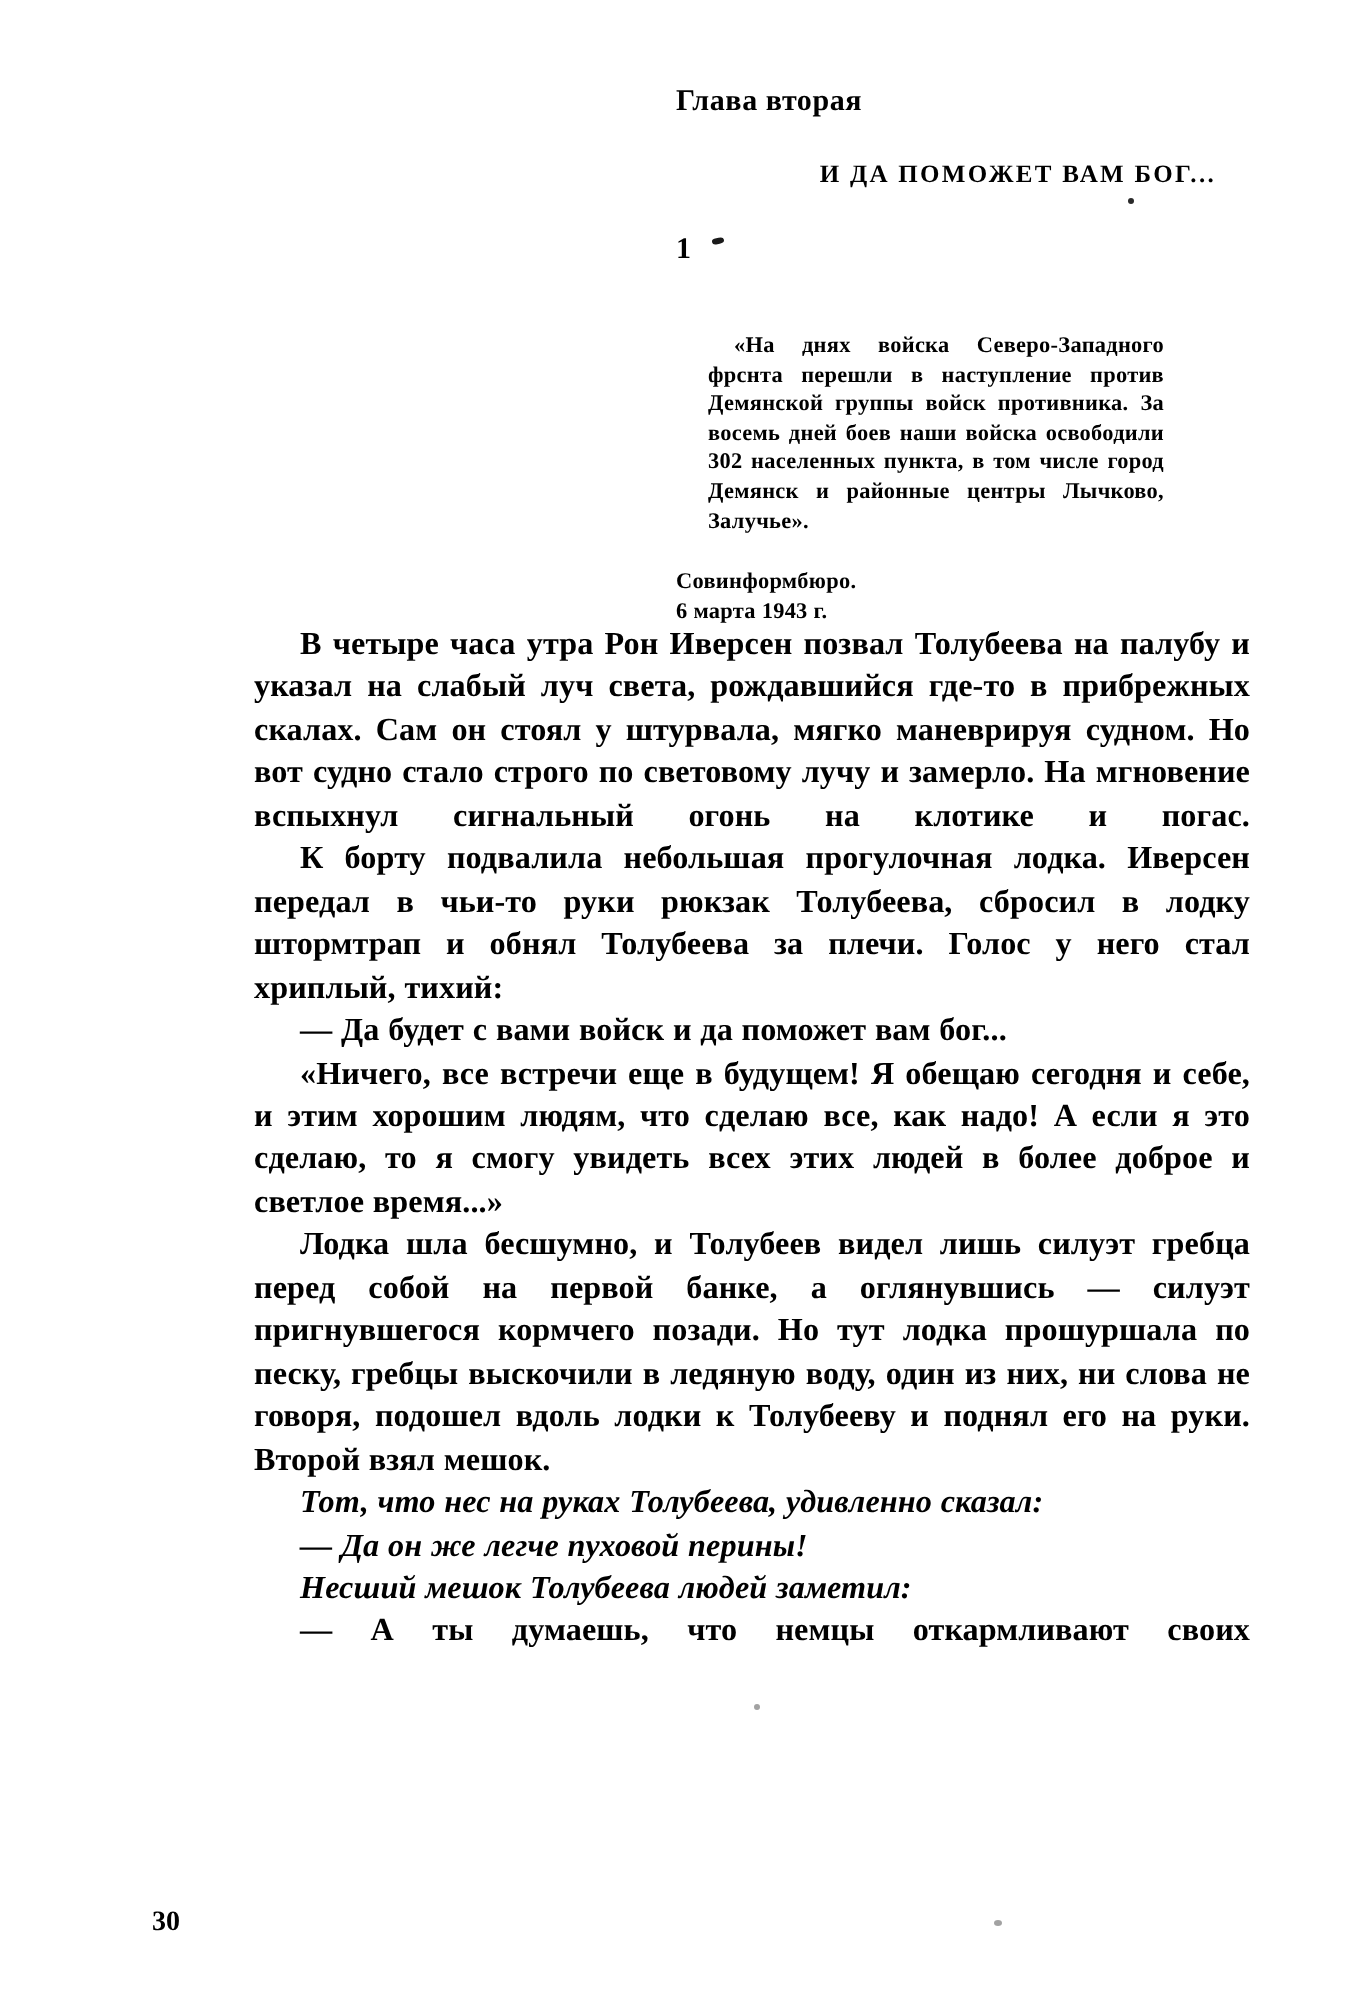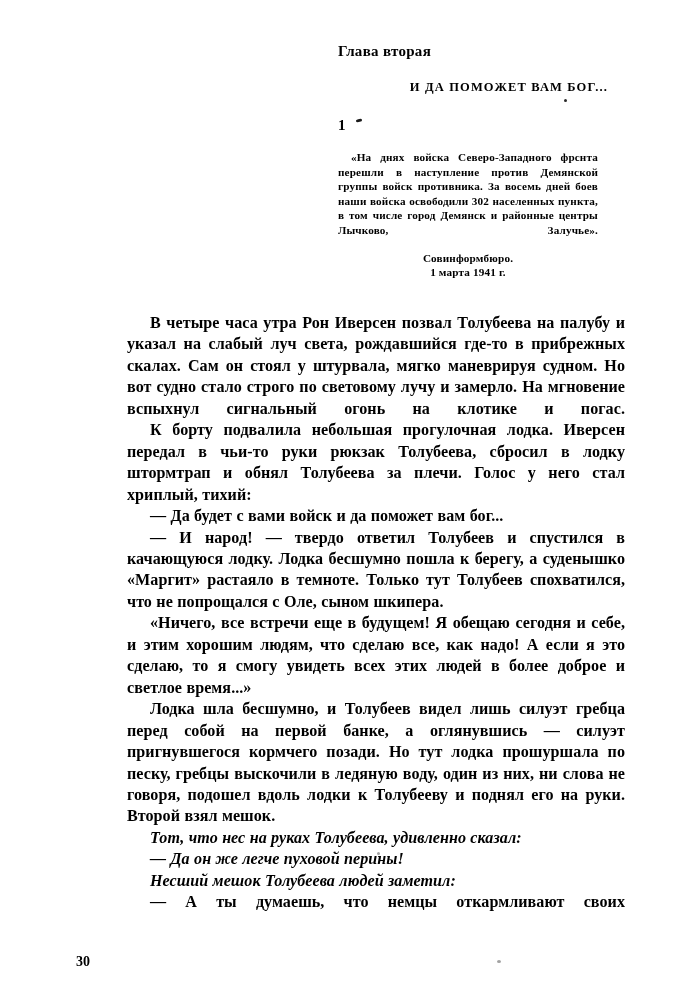--- a/index.html
+++ b/index.html
@@ -81,30 +81,30 @@
     left: 338px;
     top: 150px;
     width: 260px;
     font-weight: bold;
     font-size: 11.2px;
     line-height: 14.6px;
     text-align: justify;
     letter-spacing: 0.15px;
   }
   .epigraph p {
-    margin: 0;
+    margin: 16px;
     text-indent: 13px;
     text-align: justify;
   }
   .epigraph p:last-of-type {
     text-align-last: justify;
   }
   .epi-source {
     margin-top: 13px;
-    text-align: center;
+    text-align: left;
     font-weight: bold;
     font-size: 11.2px;
     line-height: 14.6px;
     letter-spacing: 0.15px;
   }
   .epi-source div {
     white-space: nowrap;
   }
 
   
@@ -168,29 +168,28 @@
       <span>1</span>
       <span class="speck"></span>
       <span class="speck-dot"></span>
     </p>
   </div>
 
   <div class="epigraph">
     <p>«На днях войска Северо-Западного фрснта перешли в наступление против Демянской группы войск противника. За восемь дней боев наши войска освободили 302 населенных пункта, в том числе город Демянск и районные центры Лычково, Залучье».</p>
     <div class="epi-source">
       <div>Совинформбюро.</div>
-      <div>1 марта 1941 г.</div>
+      <div>6 марта 1943 г.</div>
     </div>
   </div>
 
   <div class="body-col">
     <p class="forcejust">В четыре часа утра Рон Иверсен позвал Толубеева на палубу и указал на слабый луч света, рождавшийся где-то в прибрежных скалах. Сам он стоял у штурвала, мягко маневрируя судном. Но вот судно стало строго по световому лучу и замерло. На мгновение вспыхнул сигнальный огонь на клотике и погас.</p>
     <p>К борту подвалила небольшая прогулочная лодка. Иверсен передал в чьи-то руки рюкзак Толубеева, сбросил в лодку штормтрап и обнял Толубеева за плечи. Голос у него стал хриплый, тихий:</p>
     <p class="dialogue">— Да будет с вами войск и да поможет вам бог...</p>
-    <p>— И народ! — твердо ответил Толубеев и спустился в качающуюся лодку. Лодка бесшумно пошла к берегу, а суденышко «Маргит» растаяло в темноте. Только тут Толубеев спохватился, что не попрощался с Оле, сыном шкипера.</p>
     <p>«Ничего, все встречи еще в будущем! Я обещаю сегодня и себе, и этим хорошим людям, что сделаю все, как надо! А если я это сделаю, то я смогу увидеть всех этих людей в более доброе и светлое время...»</p>
     <p>Лодка шла бесшумно, и Толубеев видел лишь силуэт гребца перед собой на первой банке, а оглянувшись — силуэт пригнувшегося кормчего позади. Но тут лодка прошуршала по песку, гребцы выскочили в ледяную воду, один из них, ни слова не говоря, подошел вдоль лодки к Толубееву и поднял его на руки. Второй взял мешок.</p>
     <p class="noindent-last">Тот, что нес на руках Толубеева, удивленно сказал:</p>
     <p class="dialogue noindent-last">— Да он же легче пуховой перины!</p>
     <p class="noindent-last">Несший мешок Толубеева людей заметил:</p>
     <p class="dialogue forcejust">— А ты думаешь, что немцы откармливают своих</p>
   </div>
 
   <div class="folio">30</div>
 

